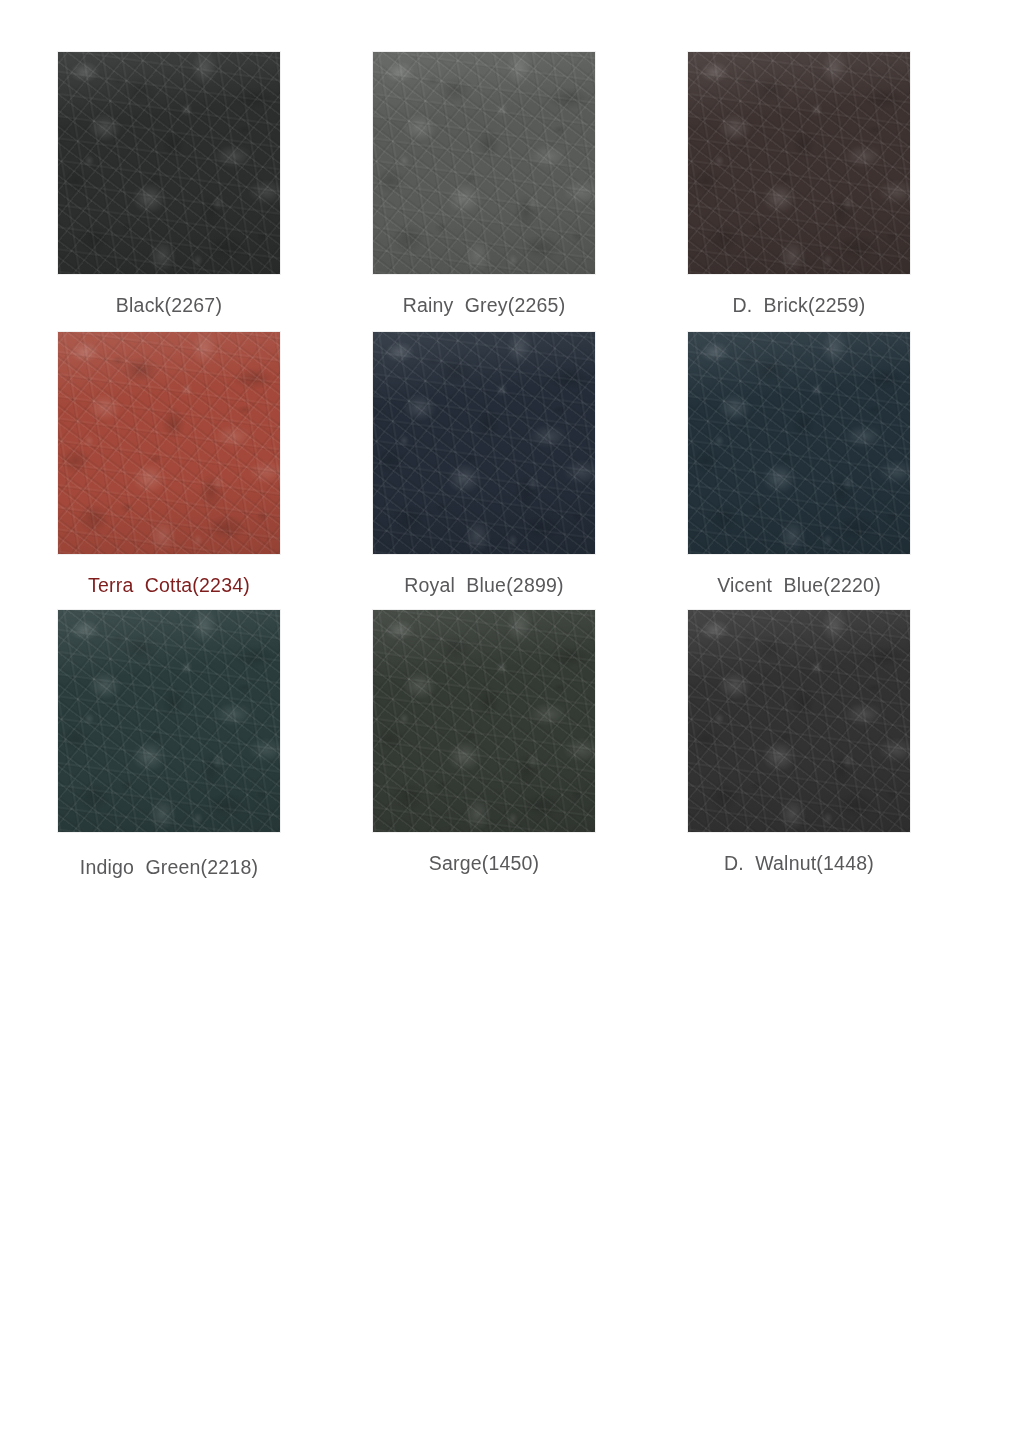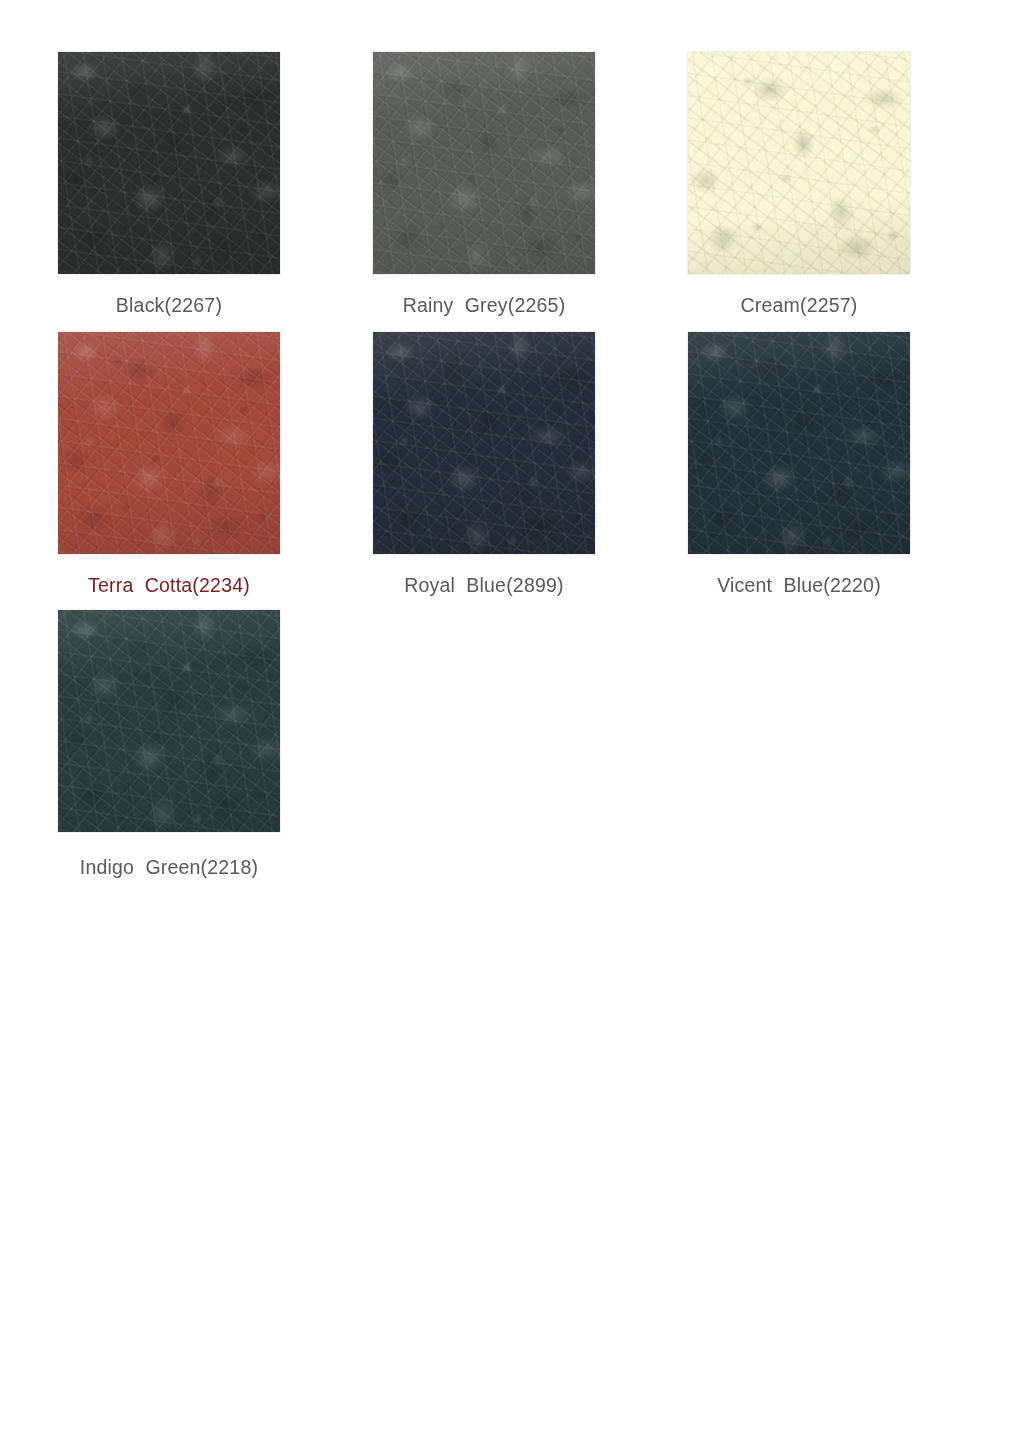--- a/index.html
+++ b/index.html
@@ -142,28 +142,28 @@
       </div>
       <div class="swatch-cell r0">
         <div class="swatch-chip" style="background-color: rgb(88, 91, 87);">
           <div class="grain g1"></div>
           <div class="grain g2"></div>
           <div class="grain g3"></div>
           <div class="grain g4"></div>
         </div>
         <div class="swatch-label" style="color: rgb(89, 89, 91);">Rainy  Grey(2265)</div>
       </div>
-      <div class="swatch-cell r1">
-        <div class="swatch-chip" style="background-color: rgb(251, 246, 210);">
-          <div class="grain g1"></div>
-          <div class="grain g2"></div>
-          <div class="grain g3"></div>
-          <div class="grain g4"></div>
-        </div>
-        <div class="swatch-label" style="color: rgb(89, 89, 91);">Cream(2257)</div>
+      <div class="swatch-cell r0">
+        <div class="swatch-chip" style="background-color: rgb(61, 50, 48);">
+          <div class="grain g1"></div>
+          <div class="grain g2"></div>
+          <div class="grain g3"></div>
+          <div class="grain g4"></div>
+        </div>
+        <div class="swatch-label" style="color: rgb(89, 89, 91);">D.  Brick(2259)</div>
       </div>
       <div class="swatch-cell r1">
         <div class="swatch-chip" style="background-color: rgb(163, 72, 58);">
           <div class="grain g1"></div>
           <div class="grain g2"></div>
           <div class="grain g3"></div>
           <div class="grain g4"></div>
         </div>
         <div class="swatch-label" style="color: #7f1d1d;">Terra  Cotta(2234)</div>
       </div>
@@ -187,14 +187,32 @@
       </div>
       <div class="swatch-cell r2">
         <div class="swatch-chip" style="background-color: rgb(42, 60, 60);">
           <div class="grain g1"></div>
           <div class="grain g2"></div>
           <div class="grain g3"></div>
           <div class="grain g4"></div>
         </div>
         <div class="swatch-label" style="color: rgb(89, 89, 91); margin-top: 23px;">Indigo  Green(2218)</div>
       </div>
+      <div class="swatch-cell r3">
+        <div class="swatch-chip" style="background-color: rgb(52, 58, 52);">
+          <div class="grain g1"></div>
+          <div class="grain g2"></div>
+          <div class="grain g3"></div>
+          <div class="grain g4"></div>
+        </div>
+        <div class="swatch-label" style="color: rgb(89, 89, 91);">Sarge(1450)</div>
+      </div>
+      <div class="swatch-cell r3">
+        <div class="swatch-chip" style="background-color: rgb(49, 50, 49);">
+          <div class="grain g1"></div>
+          <div class="grain g2"></div>
+          <div class="grain g3"></div>
+          <div class="grain g4"></div>
+        </div>
+        <div class="swatch-label" style="color: rgb(89, 89, 91);">D.  Walnut(1448)</div>
+      </div>
     </div>
 </div>
 
 </body></html>

